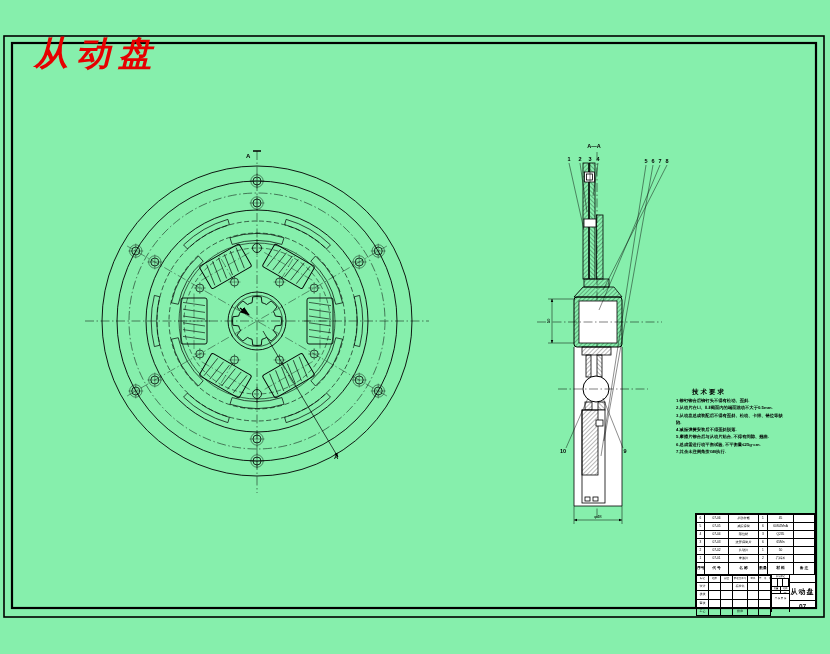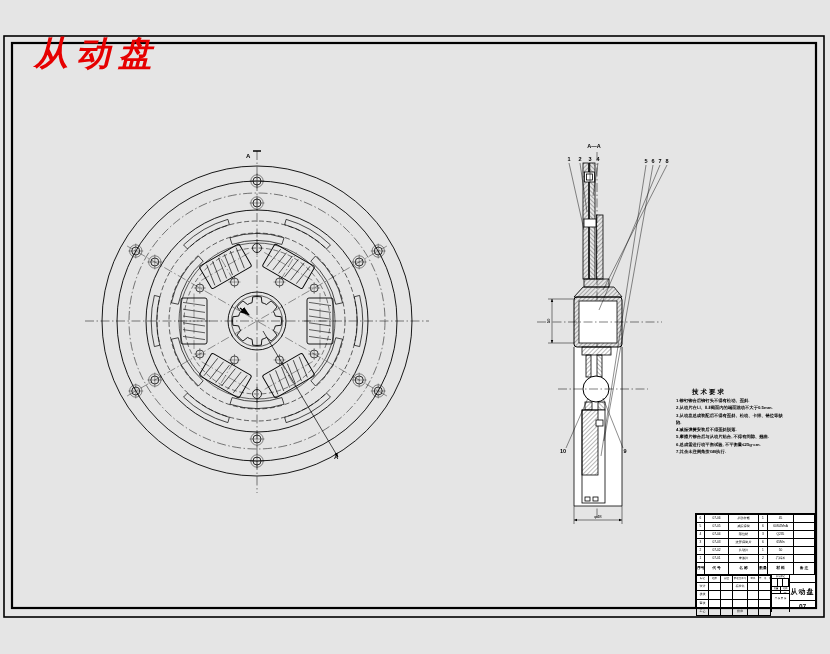--- a/index.html
+++ b/index.html
@@ -1,16 +1,16 @@
 <!DOCTYPE html>
 <html><head>
 <meta charset="utf-8">
 <style>
   html,body{margin:0;padding:0;background:#fff;}
-  .sheet{position:relative;width:830px;height:654px;background:#e5e5e5;overflow:hidden;
+  .sheet{position:relative;width:830px;height:654px;background:#86efac;overflow:hidden;
          font-family:"Liberation Sans",sans-serif;color:#000;}
   svg{position:absolute;left:0;top:0;}
   .title-red{position:absolute;left:34px;top:36px;font-family:"Liberation Serif",serif;
              font-style:italic;font-weight:bold;font-size:34px;letter-spacing:8px;color:#e60000;
              line-height:36px;white-space:nowrap;}
   .tech{position:absolute;left:676px;top:388px;width:130px;color:#000;}
   .tech .tr-title{font-size:6.5px;font-weight:bold;text-align:left;padding-left:16px;letter-spacing:2px;}
   .tech .tr-line{font-size:4.3px;line-height:7.3px;white-space:nowrap;font-weight:bold;}
   .tb{position:absolute;left:695px;top:513px;width:121px;height:95px;border:1.4px solid #000;
       box-sizing:border-box;background:#fff;}

